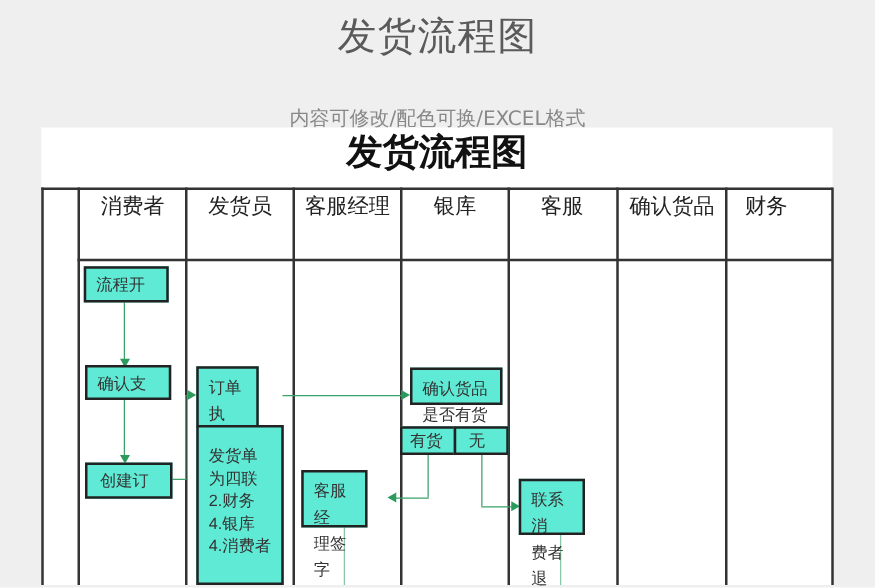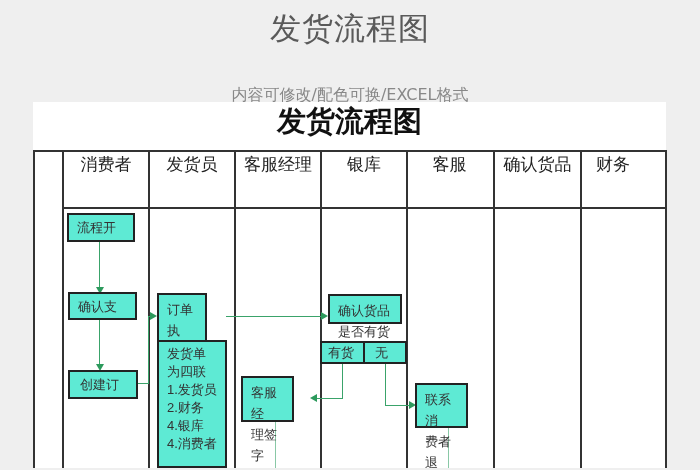--- a/index.html
+++ b/index.html
@@ -66,24 +66,23 @@
 <div class="g" style="left:448px;top:427px;width:1px;height:41px;opacity:.6"></div>
 
 <div class="box" style="left:67px;top:213px;width:68px;height:29px;padding:2px 8px">流程开</div>
 <div class="box" style="left:68px;top:292px;width:69px;height:28px;padding:2px 8px">确认支</div>
 <div class="box" style="left:68px;top:370px;width:70px;height:29px;padding:2px 10px">创建订</div>
 
 <div class="box" style="left:157px;top:293px;width:50px;height:49px">
   <div>订单执</div>
   <div>行，打</div>
 </div>
-<div class="box" style="left:157px;top:340px;width:70px;height:128px;padding:3px 8px;line-height:18px">
+<div class="box" style="left:157px;top:340px;width:70px;height:128px;padding:14px 8px;line-height:18px">
   <div>发货单</div>
   <div>为四联</div>
-  <div>1.发货员</div>
   <div>2.财务</div>
   <div>4.银库</div>
   <div>4.消费者</div>
 </div>
 
 <div class="box" style="left:328px;top:294px;width:74px;height:30px">
   <div>确认货品</div>
   <div>是否有货</div>
 </div>
 <div class="box" style="left:320px;top:341px;width:45px;height:23px;padding:0 6px;line-height:19px">有货</div>

